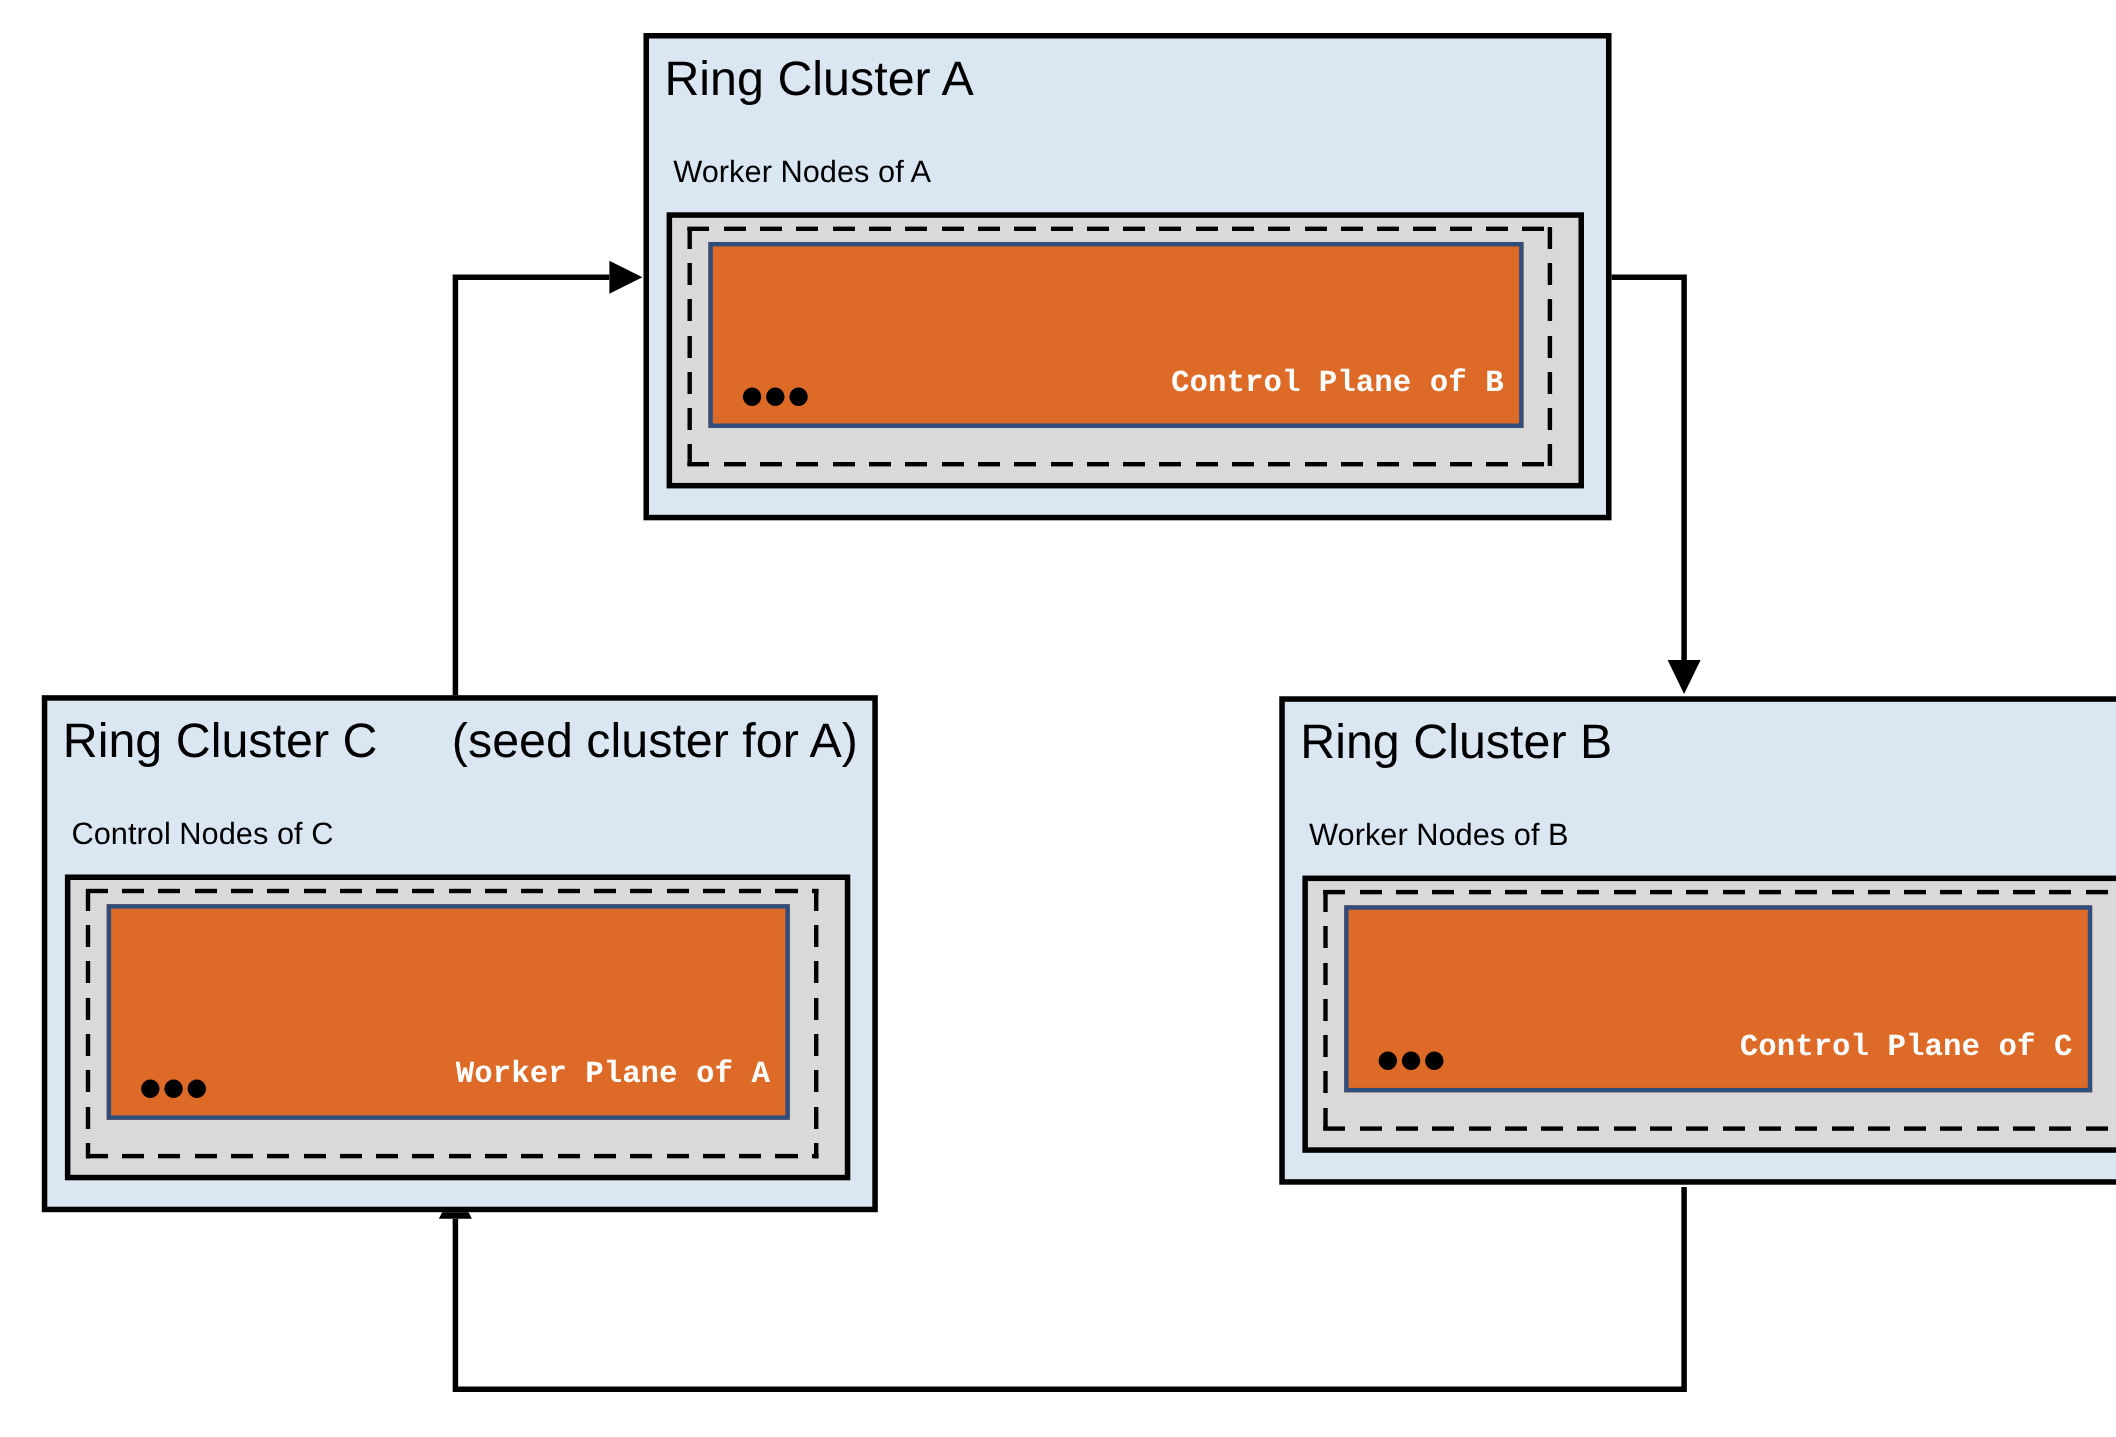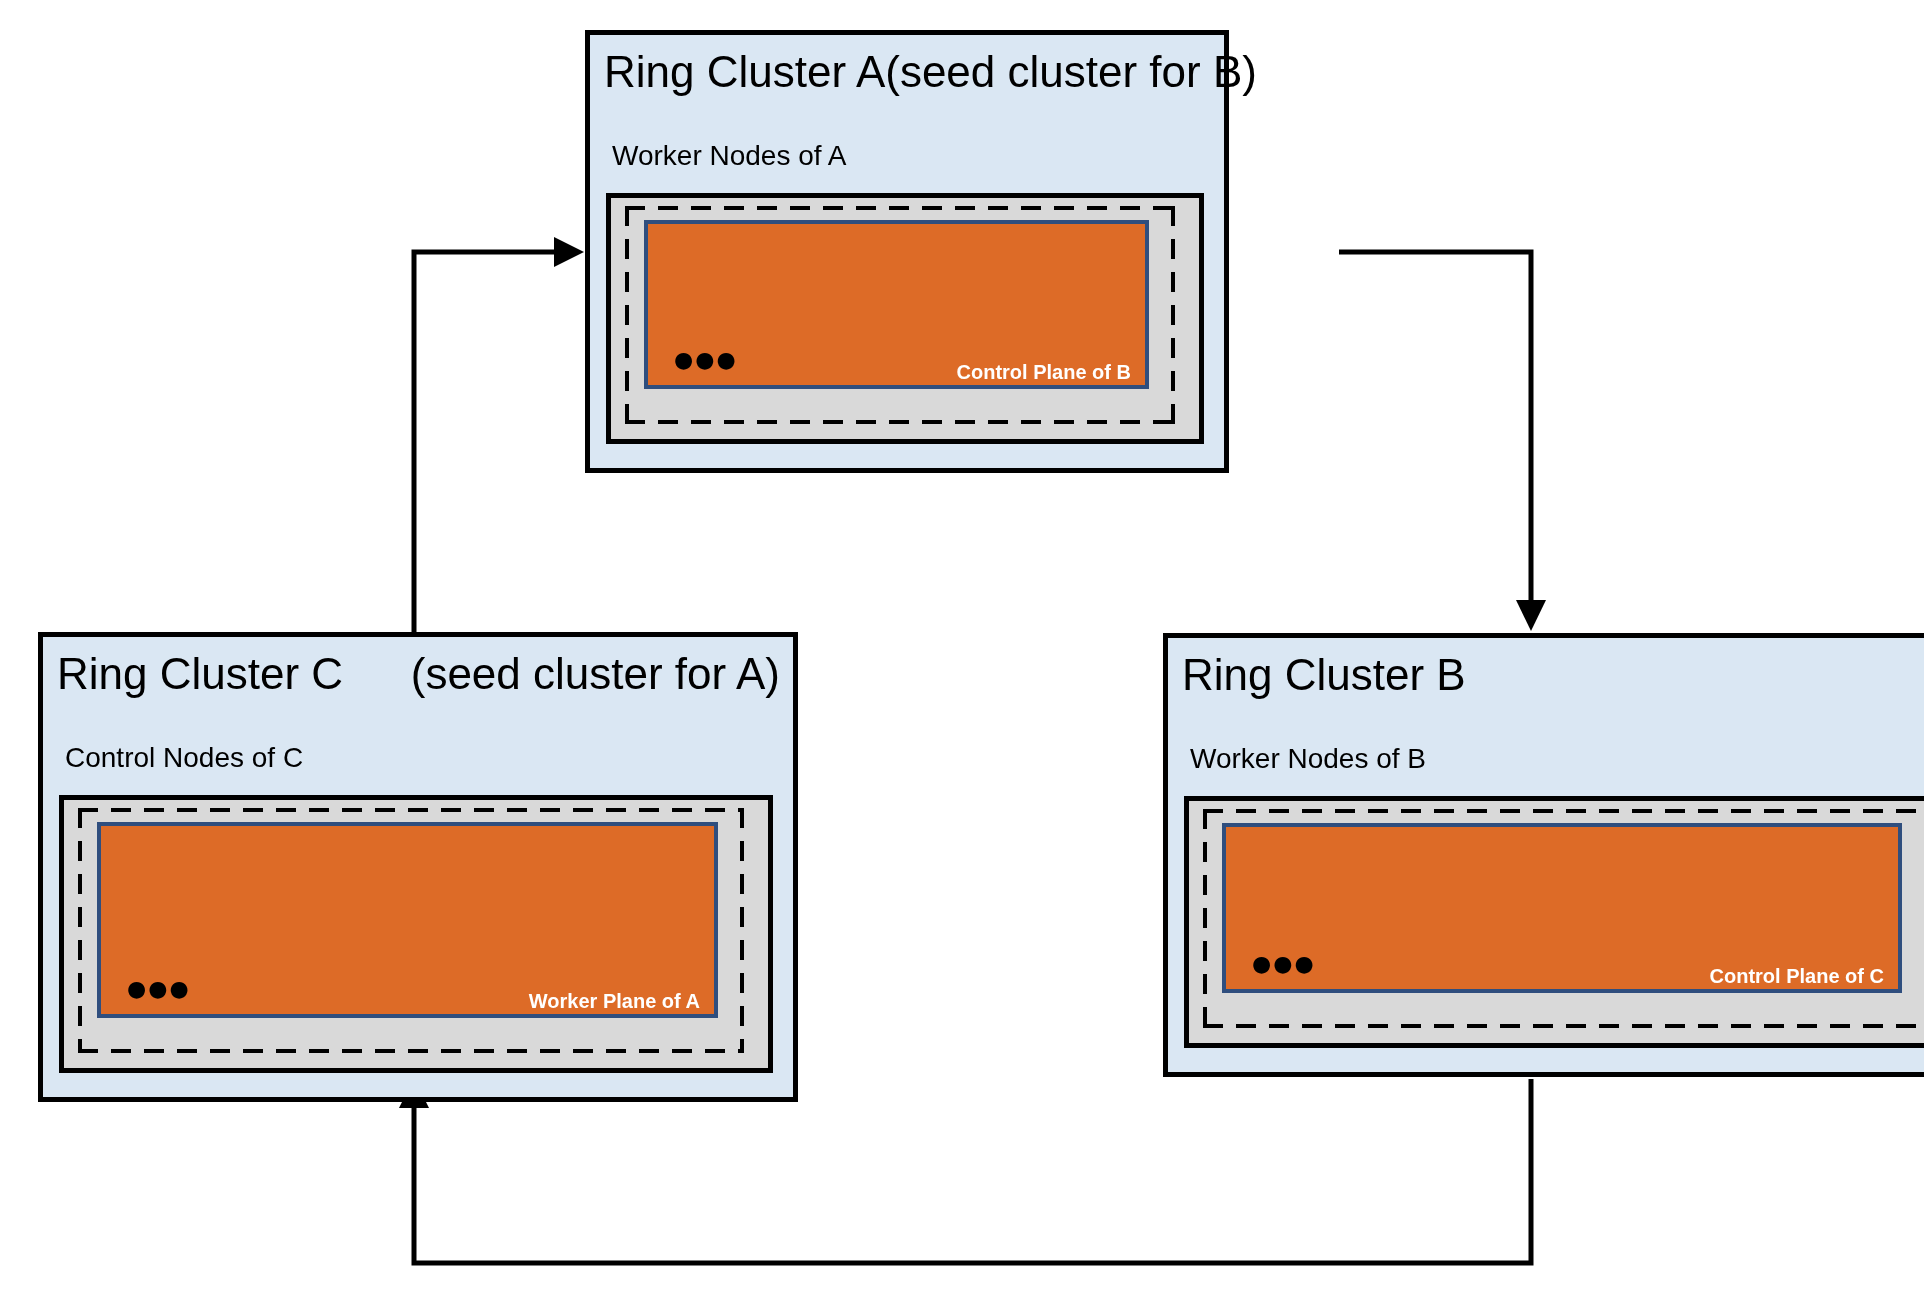--- a/index.html
+++ b/index.html
@@ -30,21 +30,21 @@
   .arrow-line { fill: none; stroke: var(--arrow); stroke-width: 5; }
   .arrow-head { fill: var(--arrow); stroke: none; }
 
   .cluster {
     position: absolute;
     box-sizing: border-box;
     background: var(--cluster-fill);
     border: 5px solid var(--cluster-border);
     color: var(--text);
   }
-  #cluster-a { left: 585px; top: 30px;  width: 644px; height: 443px; text-align: right; }
+  #cluster-a { left: 585px; top: 30px;  width: 880px; height: 443px; text-align: right; }
   #cluster-b { left: 1163px; top: 633px; width: 819px; height: 444px; }
   #cluster-c { left: 38px;  top: 632px; width: 760px; height: 470px; }
 
   .cluster-title {
     position: absolute;
     top: 12px; left: 14px; right: 13px;
     display: flex;
     justify-content: space-between;
     align-items: baseline;
     font-size: 44px;
@@ -85,26 +85,27 @@
     position: absolute;
     left: 26px; bottom: 14px;
     font-size: 22px;
     letter-spacing: 2px;
     line-height: 1;
     color: var(--text);
     font-family: "DejaVu Sans", sans-serif;
   }
   .cp-label {
     position: absolute;
-    right: 14px; bottom: 0;
-    font-size: 20px;
+    right: 14px; bottom: 18px;
+    font-size: 28px;
     font-weight: bold;
     line-height: 1.3;
     color: var(--control-plane-text);
     white-space: nowrap;
+    font-family: Liberation Mono, monospace;
   }
 </style>
 </head>
 <body>
 
 <div id="canvas">
 
   <svg id="arrow-layer" viewBox="0 0 1924 1306">
     <g>
       <path class="arrow-line" d="M 1339 252 H 1531 V 601"></path>
@@ -116,21 +117,20 @@
     </g>
     <g>
       <path class="arrow-line" d="M 414 634 V 252 H 554"></path>
       <polygon class="arrow-head" points="554,237 554,267 584,252"></polygon>
     </g>
   </svg>
 
   <div class="cluster" id="cluster-a">
     <div class="cluster-title">
       <span class="cluster-name">Ring Cluster A</span>
-      <span class="seed-note">(seed cluster for B)</span>
     </div>
     <div class="worker-label">Worker Nodes of A</div>
     <div class="node-box">
       <div class="dashed-box">
         <div class="cp-box">
           <span class="dots">●●●</span>
           <span class="cp-label">Control Plane of B</span>
         </div>
       </div>
     </div>

